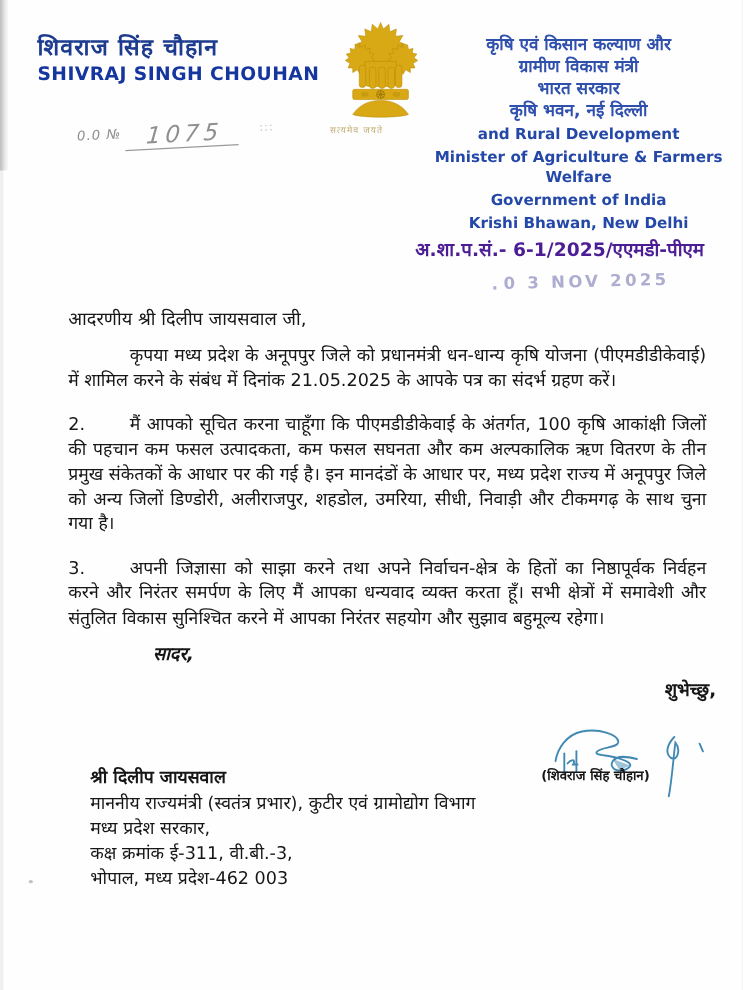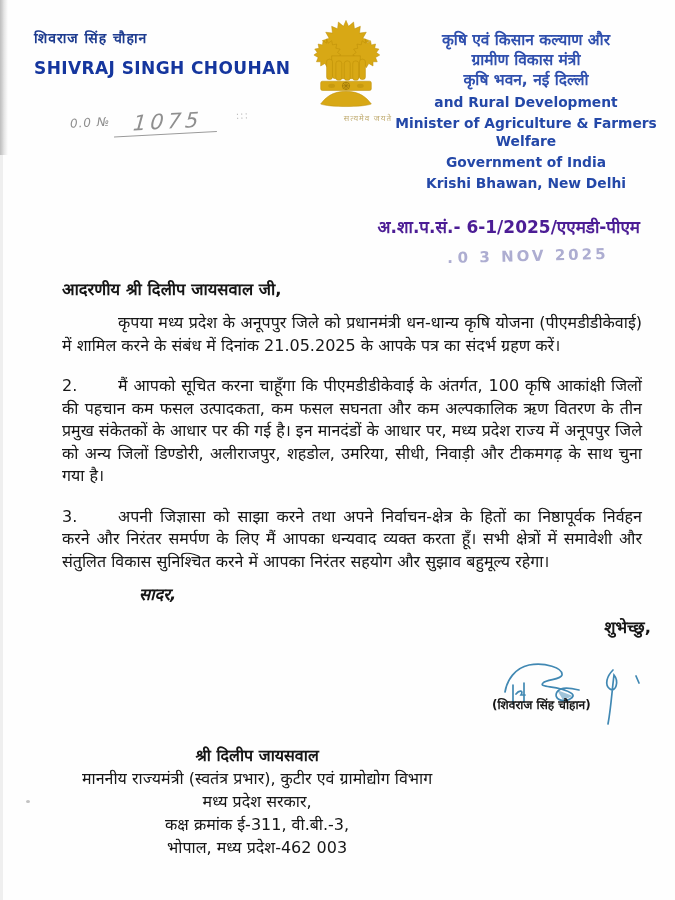--- a/index.html
+++ b/index.html
@@ -13,59 +13,59 @@
     font-family:"DejaVu Sans","Liberation Sans",sans-serif;
     color:#161616;
   }
   
   .scan-edge{position:absolute;left:0;top:0;width:8px;height:155px;
     background:linear-gradient(to right,#b5b5b5,#e3e3e3 55%,rgba(255,255,255,0));opacity:.85;}
   .scan-edge-soft{position:absolute;left:0;top:0;width:3px;height:900px;background:#efefef;}
   .speck{position:absolute;left:26px;top:800px;width:4px;height:3px;background:#c2c2c2;border-radius:50%;}
 
   
-  .sender-hi{position:absolute;left:34px;top:28px;font-size:14px;font-weight:700;color:#1d3b8f;letter-spacing:1px;}
+  .sender-hi{position:absolute;left:34px;top:28px;font-size:21px;font-weight:700;color:#1d3b8f;letter-spacing:1px;}
   .sender-en{position:absolute;left:34px;top:58px;font-size:17px;font-weight:700;color:#15369e;letter-spacing:.4px;}
   .handwritten-no{position:absolute;left:70px;top:110px;color:#8f8f8f;transform:rotate(-3deg);white-space:nowrap;}
   .handwritten-no .lbl{font-size:12px;font-style:italic;letter-spacing:1px;vertical-align:6px;}
   .handwritten-no .val{font-size:21px;font-style:italic;letter-spacing:4px;padding:0 16px 0 18px;
     border-bottom:1.5px solid #9a9a9a;transform:skewX(-8deg);display:inline-block;}
   .handwritten-no .smudge{font-size:10px;color:#bdbdbd;letter-spacing:1px;vertical-align:6px;padding-left:12px;}
 
   .emblem{position:absolute;left:308px;top:16px;width:76px;height:100px;filter:blur(.4px);}
-  .emblem-caption{position:absolute;left:300px;top:112px;width:92px;text-align:right;
+  .emblem-caption{position:absolute;left:300px;top:112px;width:92px;text-align:left;
     font-size:8px;color:#b49b55;opacity:.85;letter-spacing:1px;}
 
   .office{position:absolute;left:392px;top:30px;width:268px;text-align:center;}
   .office .hi{font-size:15.5px;line-height:20px;font-weight:600;color:#3050ae;}
   .office .en{font-size:13.8px;line-height:18px;font-weight:700;color:#2448a8;margin-top:3px;}
 
   
   .ref-no{position:absolute;right:35px;top:215px;font-size:17px;font-weight:700;color:#4c1d95;}
   .date-stamp{position:absolute;left:447px;top:247px;font-size:15px;font-weight:700;
     color:rgba(105,105,172,.55);letter-spacing:3px;transform:rotate(-1.5deg);white-space:nowrap;}
   .date-stamp::before{content:".";margin-right:2px;}
 
   
-  .salutation{position:absolute;left:62px;top:277px;font-size:16.5px;font-weight:700;}
+  .salutation{position:absolute;left:62px;top:277px;font-size:16.5px;font-weight:400;}
   .body-col{position:absolute;left:62px;top:312px;width:580px;font-size:16px;line-height:22.5px;font-weight:500;}
   .para{margin:0 0 18px 0;text-align:justify;}
   .para.indent{text-indent:56px;}
   .para.numbered{position:relative;}
   .para.numbered .pnum{position:absolute;left:0;top:0;}
   .para.numbered .ptext{display:block;text-indent:56px;}
   .closing{position:absolute;left:139px;top:582px;font-size:16.5px;font-style:italic;font-weight:600;}
   .complimentary{position:absolute;right:24px;top:615px;font-size:16.5px;font-weight:600;margin-left:28px;}
 
   
   .signature-svg{position:absolute;left:483px;top:652px;width:172px;height:78px;}
   .signatory{position:absolute;left:492px;top:696px;font-size:12px;font-weight:700;}
 
   
-  .recipient{position:absolute;left:82px;top:744px;font-size:16px;line-height:23px;font-weight:500;text-align:center;}
+  .recipient{position:absolute;left:82px;top:695px;font-size:16px;line-height:23px;font-weight:500;}
   .recipient .name{font-weight:700;}
 </style>
 </head>
 <body>
 
 <div class="page">
 
   <div class="scan-edge-soft"></div>
   <div class="scan-edge"></div>
   <div class="speck"></div>
@@ -104,20 +104,21 @@
       <path d="M45,77.2 v8.6 M40.7,81.5 h8.6 M42,78.5 l6,6 M48,78.5 l-6,6"></path>
     </g>
     <ellipse cx="28" cy="81.5" rx="4" ry="2.6" fill="#c79a10"></ellipse>
     <ellipse cx="62" cy="81.5" rx="4" ry="2.6" fill="#c79a10"></ellipse>
   </svg>
   <div class="emblem-caption">सत्यमेव जयते</div>
 
   <div class="office">
     <div class="hi">कृषि एवं किसान कल्याण और</div>
     <div class="hi">ग्रामीण विकास मंत्री</div>
+    <div class="hi">भारत सरकार</div>
     <div class="hi">कृषि भवन, नई दिल्ली</div>
     <div class="en">and Rural Development</div>
     <div class="en">Minister of Agriculture &amp; Farmers Welfare</div>
     <div class="en">Government of India</div>
     <div class="en">Krishi Bhawan, New Delhi</div>
   </div>
 
   <div class="ref-no">अ.शा.प.सं.- 6-1/2025/एएमडी-पीएम</div>
   <div class="date-stamp">0 3 NOV 2025</div>
 

